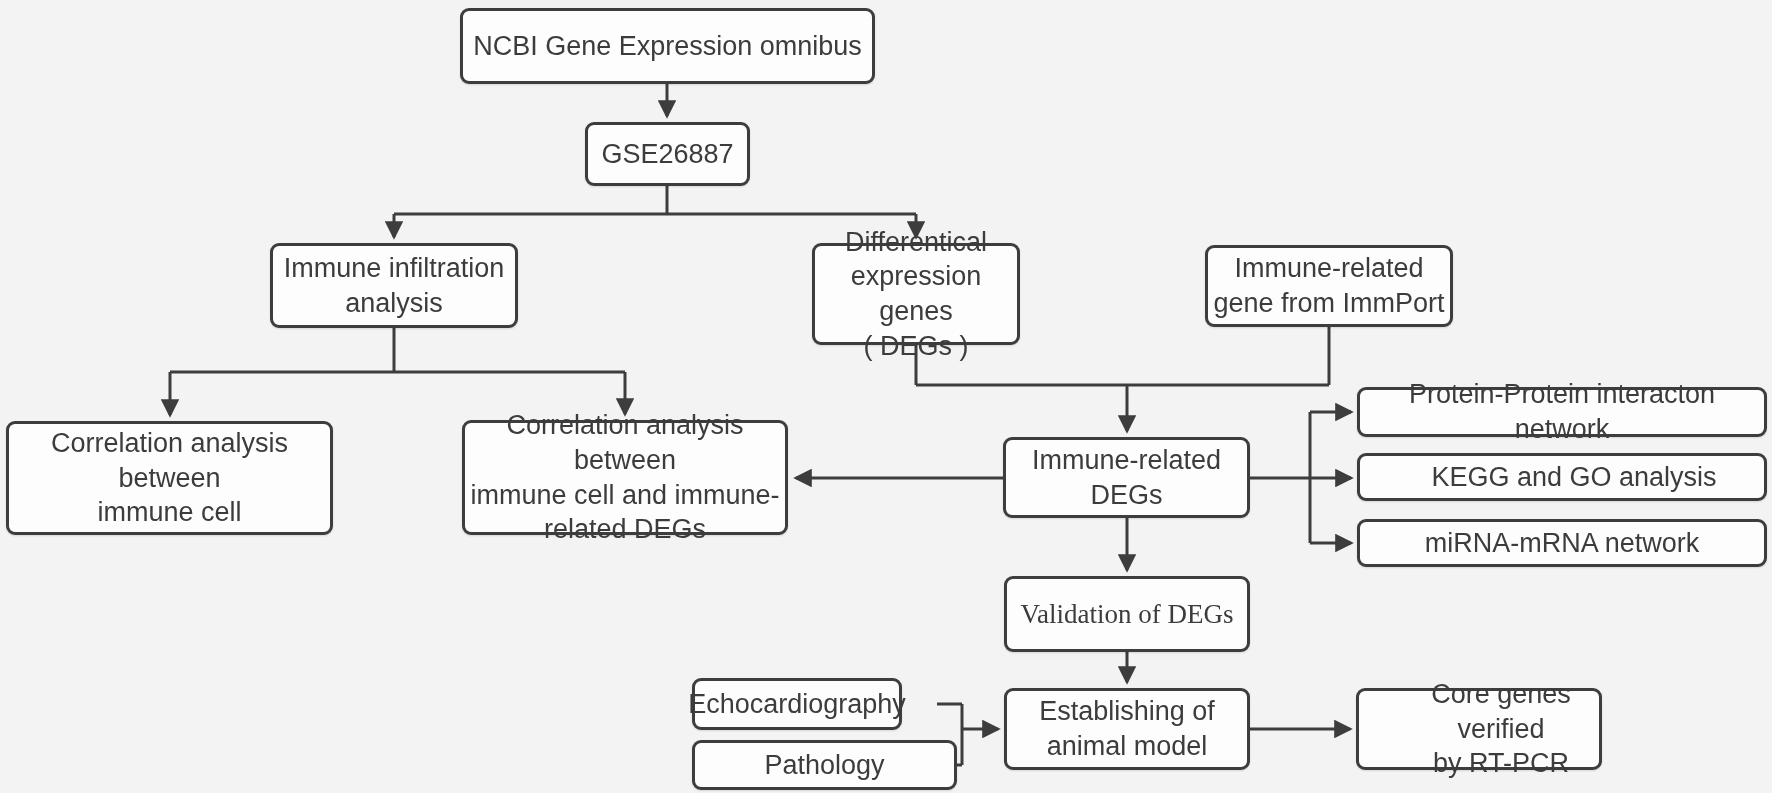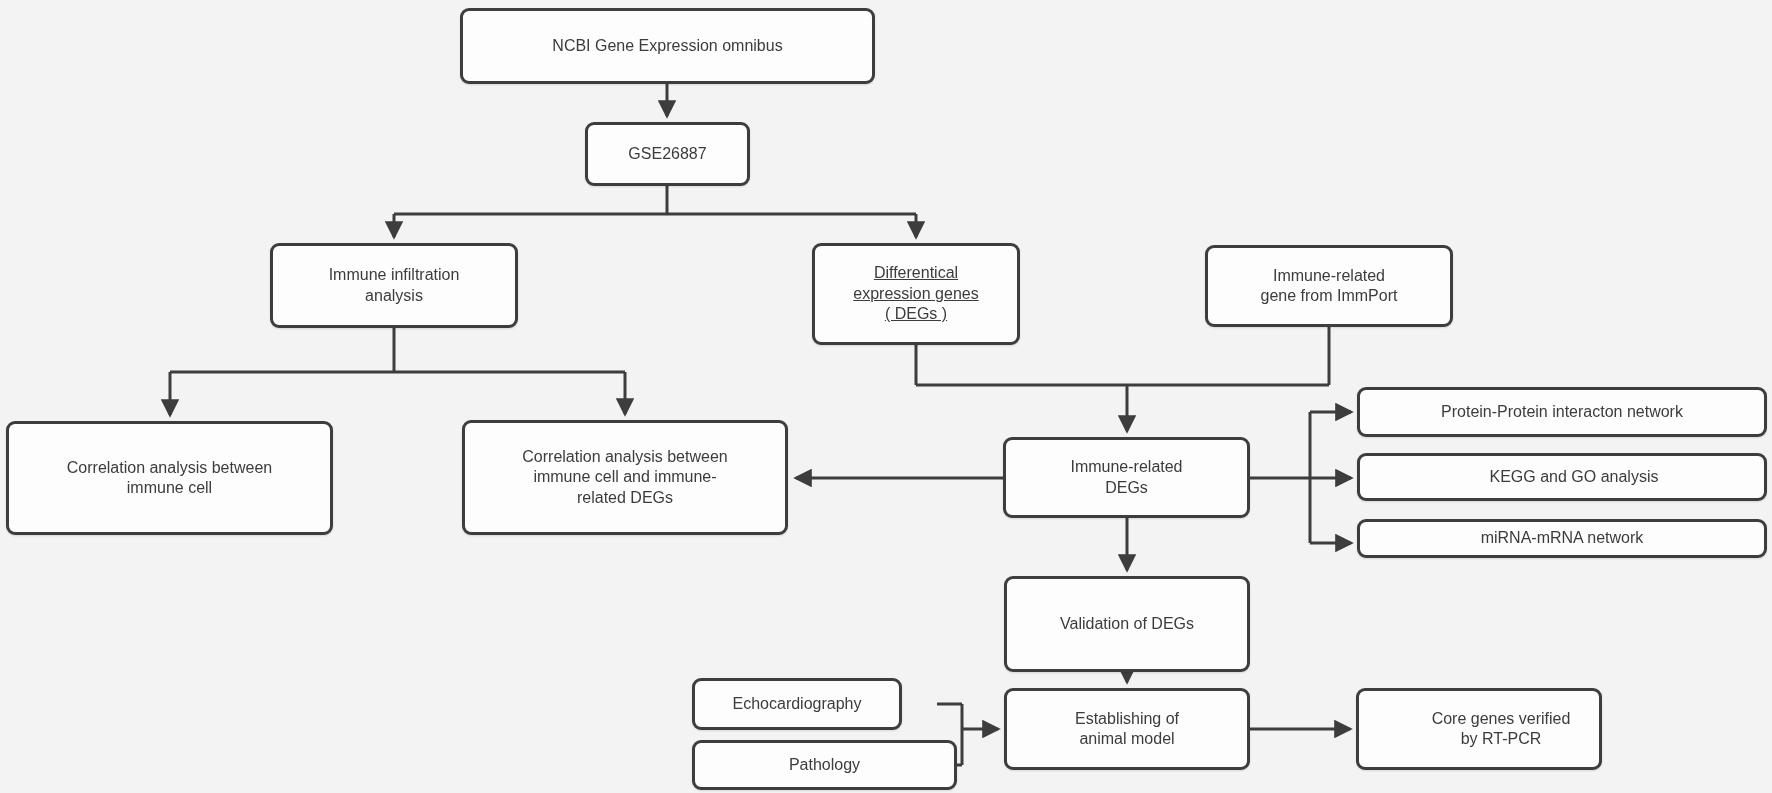--- a/index.html
+++ b/index.html
@@ -25,39 +25,39 @@
     position: absolute;
     box-sizing: border-box;
     background: #fdfdfd;
     border: 3px solid #3d3d3d;
     border-radius: 9px;
     display: flex;
     align-items: center;
     justify-content: center;
     text-align: center;
     color: #3c3c3c;
-    font-size: 16px;
+    font-size: 27px;
     line-height: 1.28;
     box-shadow: 0 1px 2px rgba(0,0,0,0.12);
   }
   .node span { white-space: pre-line; }
 
   
   #n-ncbi          { left: 460px;  top: 8px;   width: 415px; height: 76px; }
   #n-gse           { left: 585px;  top: 122px; width: 165px; height: 64px; }
   #n-infiltration  { left: 270px;  top: 243px; width: 248px; height: 85px; }
-  #n-degs          { left: 812px;  top: 243px; width: 208px; height: 102px; text-decoration: underline; }
+  #n-degs          { left: 812px;  top: 243px; width: 208px; height: 102px; }
   #n-immport       { left: 1205px; top: 245px; width: 248px; height: 82px; }
   #n-corr1         { left: 6px;    top: 421px; width: 327px; height: 114px; }
   #n-corr2         { left: 462px;  top: 420px; width: 326px; height: 115px; }
   #n-irdegs        { left: 1003px; top: 437px; width: 247px; height: 81px; }
   #n-ppi           { left: 1357px; top: 387px; width: 410px; height: 50px; justify-content: center; }
   #n-kegg          { left: 1357px; top: 453px; width: 410px; height: 48px; padding-left: 24px; }
-  #n-mirna         { left: 1357px; top: 519px; width: 410px; height: 39px; }
-  #n-validation    { left: 1004px; top: 576px; width: 246px; height: 96px; }
+  #n-mirna         { left: 1357px; top: 519px; width: 410px; height: 48px; }
+  #n-validation    { left: 1004px; top: 576px; width: 246px; height: 76px; font-family: Liberation Serif, serif; }
   #n-echo          { left: 692px;  top: 678px; width: 210px; height: 52px; }
   #n-pathology     { left: 692px;  top: 740px; width: 265px; height: 50px; }
   #n-establishing  { left: 1004px; top: 688px; width: 246px; height: 82px; }
   #n-core          { left: 1356px; top: 688px; width: 246px; height: 82px; padding-left: 44px; }
 </style>
 </head>
 <body>
 
 <div id="canvas">
 

